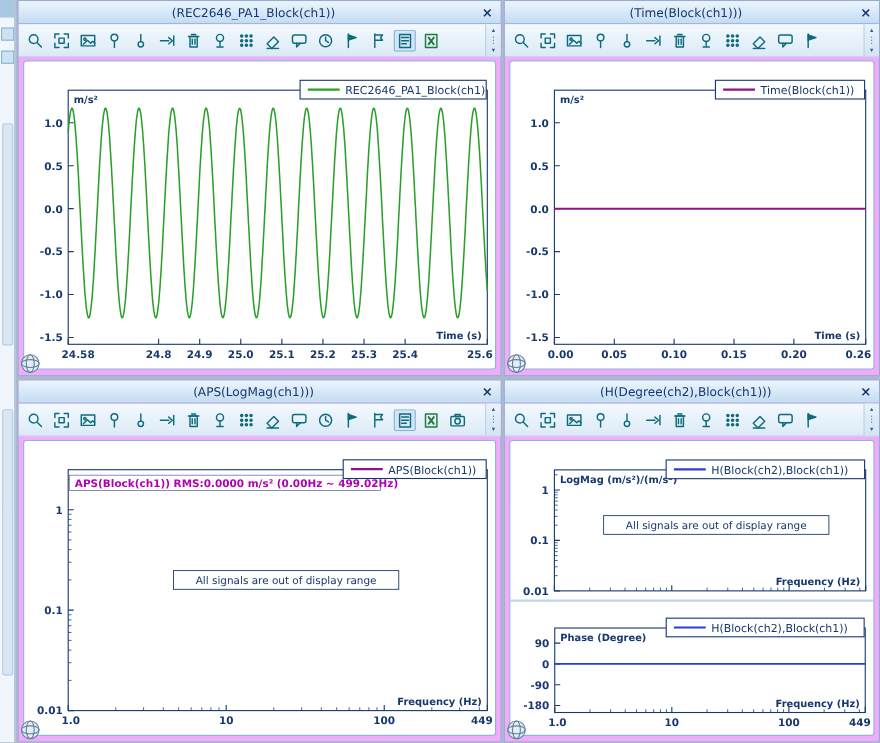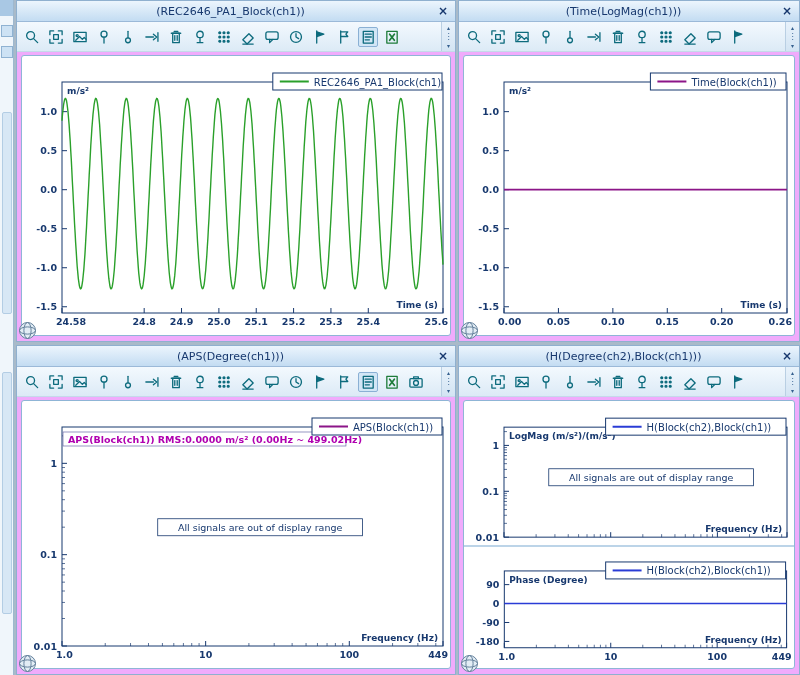--- a/index.html
+++ b/index.html
@@ -257,21 +257,21 @@
               <ellipse cx="9.5" cy="9.5" rx="3.6" ry="8" fill="none"></ellipse>
               <ellipse cx="9.5" cy="9.5" rx="8" ry="3.6" fill="none"></ellipse>
             </g>
           </svg>
       </div>
     </div>
   </div>
 
   <div class="panel tr">
     <div class="titlebar">
-      <span class="title">(Time(LogMag(ch1)))</span>
+      <span class="title">(Time(Block(ch1)))</span>
       <span class="close">×</span>
     </div>
     <div class="toolbar">
       <div class="icons">
           <div class="tbi">
             <svg viewBox="0 0 17 17" width="16" height="16">
               <g fill="none" stroke="currentColor" stroke-width="1.4" stroke-linecap="round" stroke-linejoin="round">
                 <circle cx="7" cy="7" r="4.2"></circle>
                 <line x1="10.2" y1="10.2" x2="14.5" y2="14.5"></line>
               </g>
@@ -431,21 +431,21 @@
               <ellipse cx="9.5" cy="9.5" rx="3.6" ry="8" fill="none"></ellipse>
               <ellipse cx="9.5" cy="9.5" rx="8" ry="3.6" fill="none"></ellipse>
             </g>
           </svg>
       </div>
     </div>
   </div>
 
   <div class="panel bl">
     <div class="titlebar">
-      <span class="title">(APS(Degree(ch1)))</span>
+      <span class="title">(APS(LogMag(ch1)))</span>
       <span class="close">×</span>
     </div>
     <div class="toolbar">
       <div class="icons">
           <div class="tbi">
             <svg viewBox="0 0 17 17" width="16" height="16">
               <g fill="none" stroke="currentColor" stroke-width="1.4" stroke-linecap="round" stroke-linejoin="round">
                 <circle cx="7" cy="7" r="4.2"></circle>
                 <line x1="10.2" y1="10.2" x2="14.5" y2="14.5"></line>
               </g>

